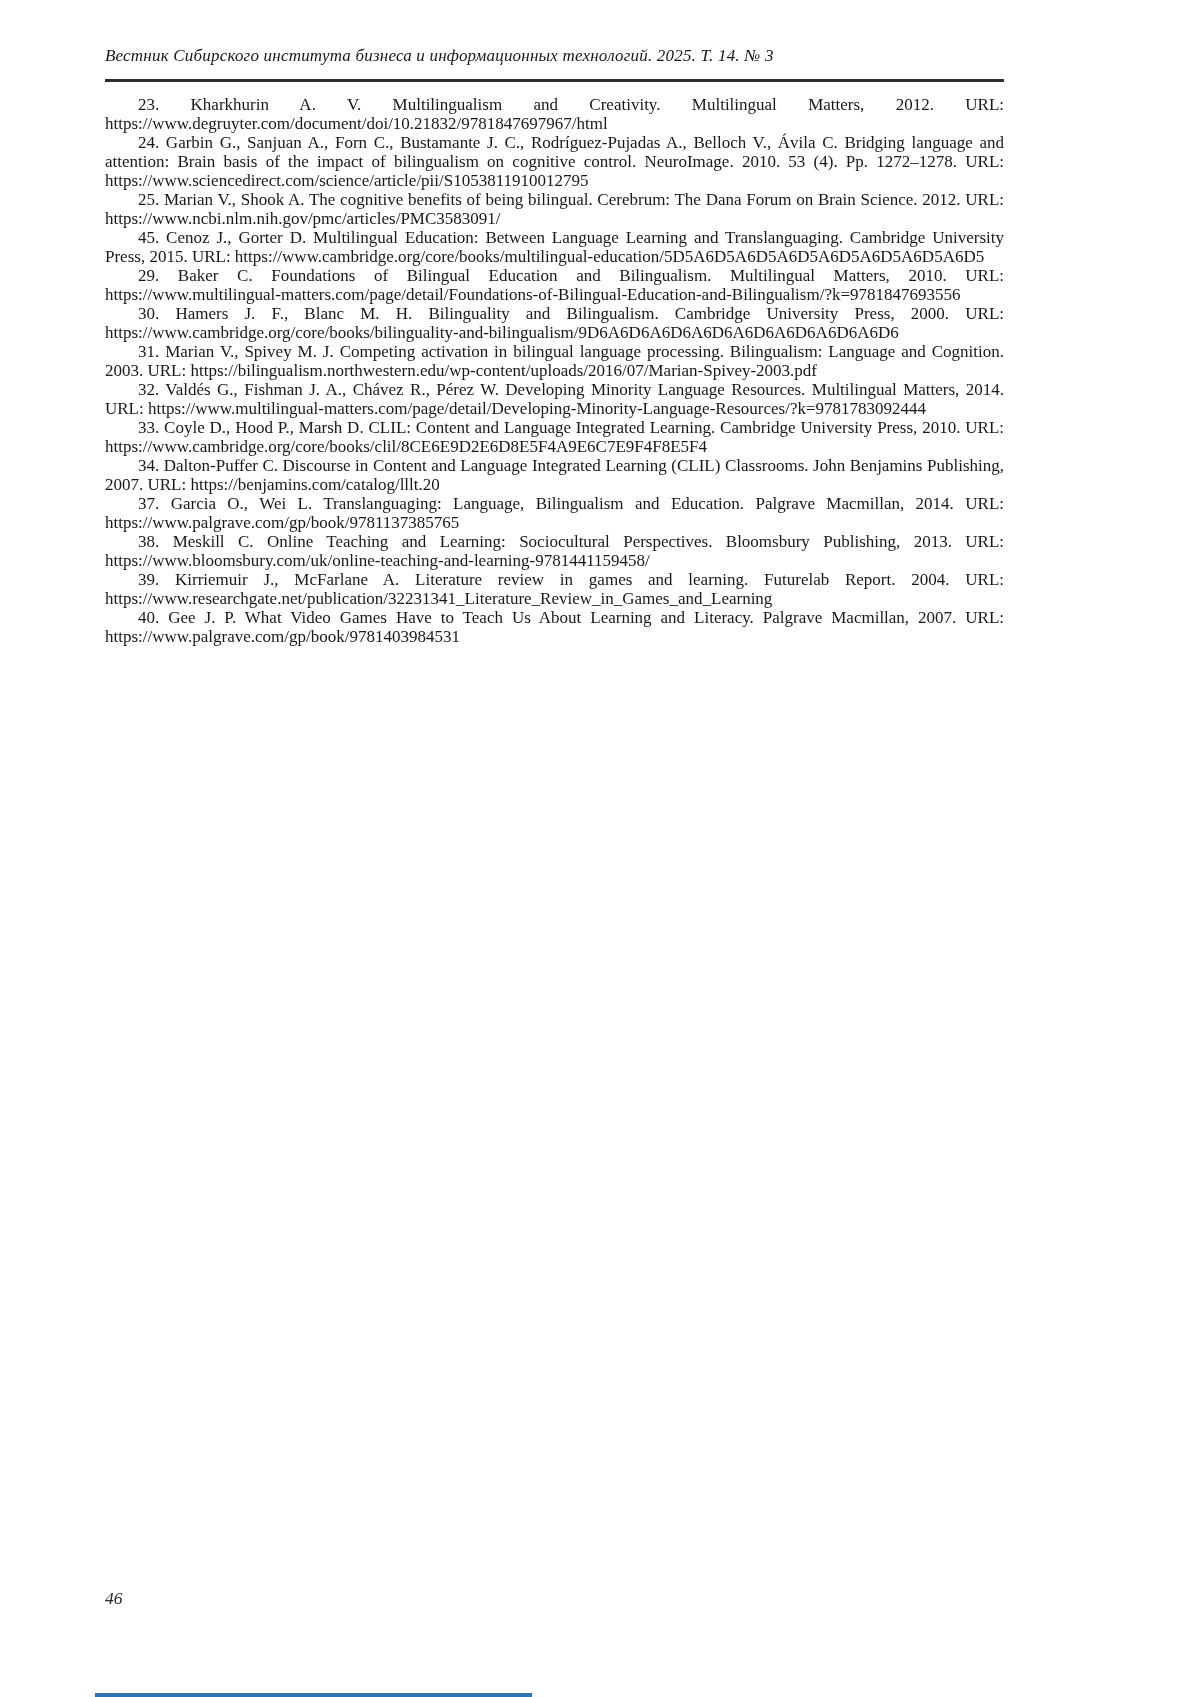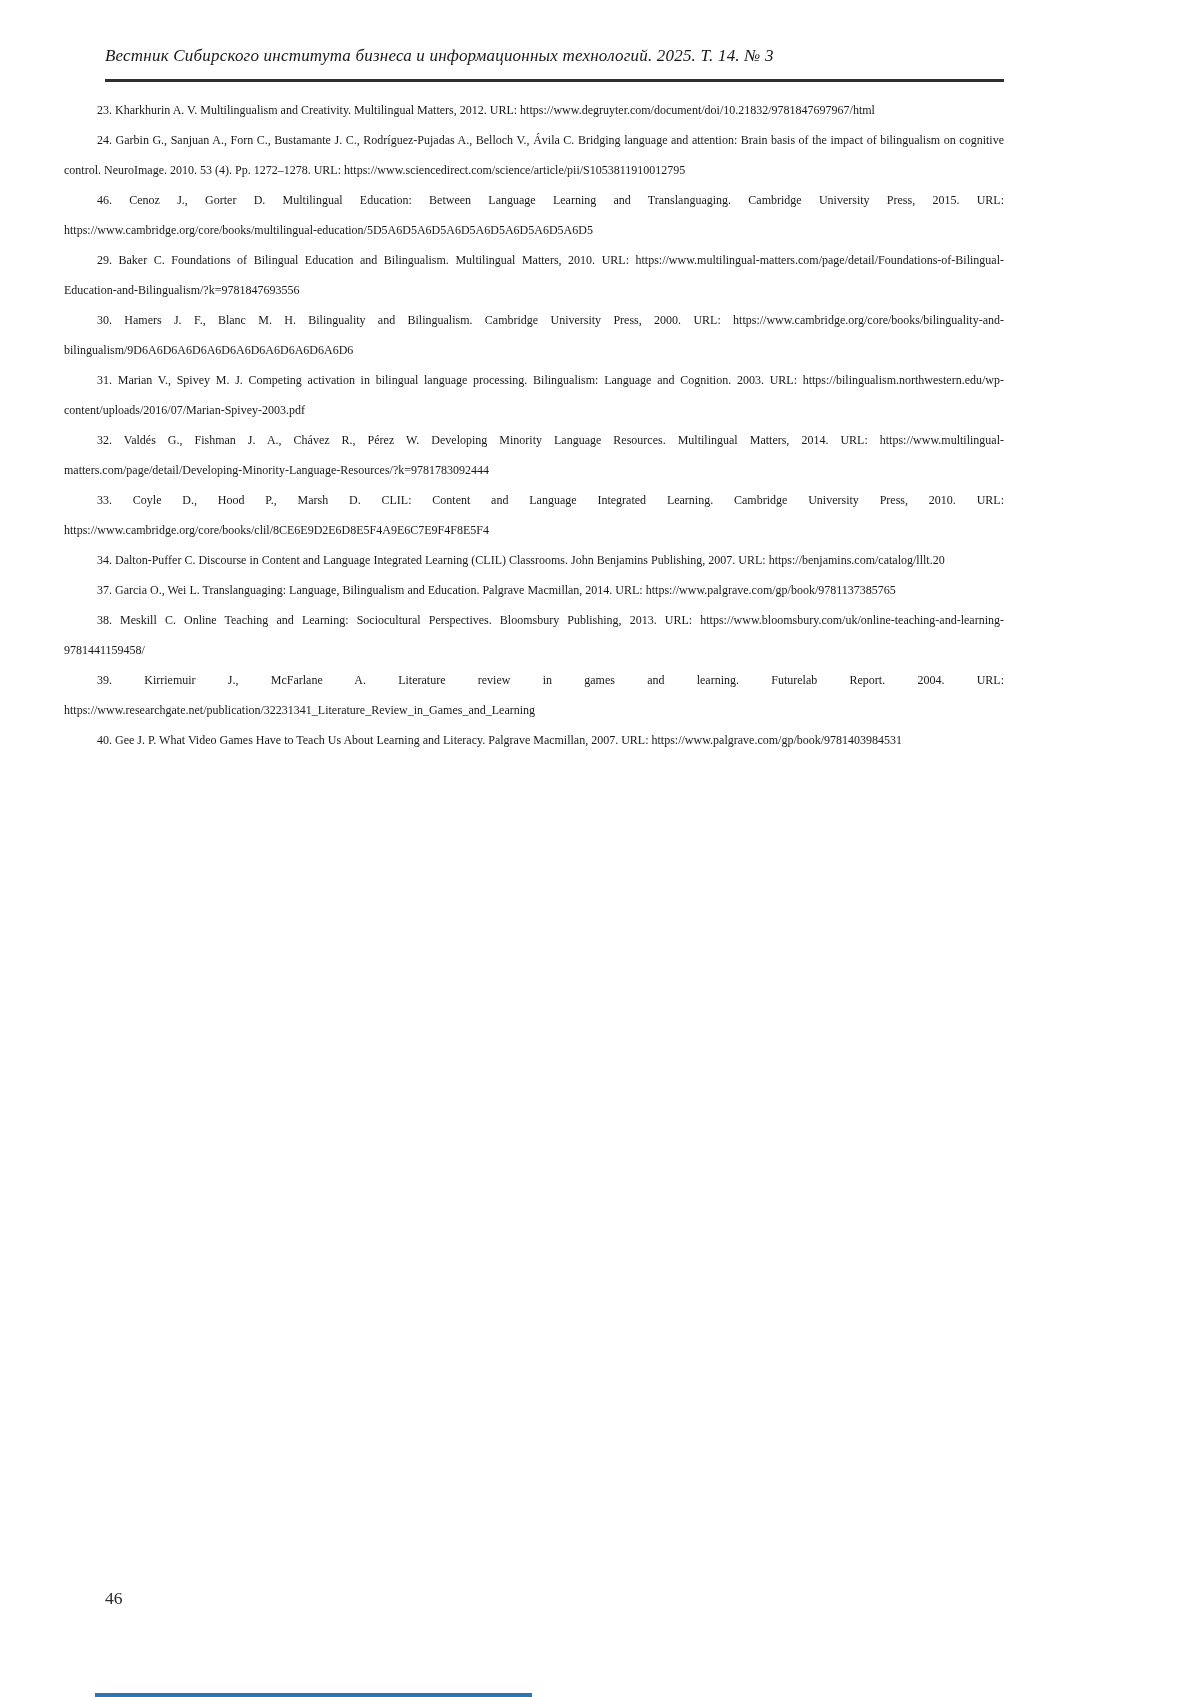--- a/index.html
+++ b/index.html
@@ -27,38 +27,39 @@
     line-height: 20px;
     letter-spacing: 0.2px;
     white-space: nowrap;
   }
   .header-rule {
     margin-top: 13px;
     height: 3px;
     background: #2f2f2f;
   }
   .refs {
-    margin: 13px 196px 0 64px;
-    font-size: 12px;
-    line-height: 30px;
+    margin: 13px 196px 0 105px;
+    font-size: 17px;
+    line-height: 19px;
     text-align: justify;
   }
   .ref {
     margin: 0;
     padding: 0;
     text-indent: 33px;
     overflow-wrap: break-word;
     word-wrap: break-word;
   }
   .page-number {
     position: absolute;
     left: 105px;
     top: 1588px;
     font-size: 17.5px;
     color: #2a2a2a;
+    font-style: italic;
   }
   .accent-bar {
     position: absolute;
     left: 95px;
     bottom: 0;
     width: 437px;
     height: 4px;
   }
 </style>
 </head>
@@ -67,21 +68,22 @@
 <div class="page">
 
   <div class="header">
     <div class="header-text">Вестник Сибирского института бизнеса и информационных технологий. 2025. Т. 14. № 3</div>
     <div class="header-rule" style="background: rgb(47, 47, 47);"></div>
   </div>
 
   <div class="refs">
     <p class="ref">23. Kharkhurin A. V. Multilingualism and Creativity. Multilingual Matters, 2012. URL: https://www.degruyter.com/document/doi/10.21832/9781847697967/html</p>
     <p class="ref">24. Garbin G., Sanjuan A., Forn C., Bustamante J. C., Rodríguez-Pujadas A., Belloch V., Ávila C. Bridging language and attention: Brain basis of the impact of bilingualism on cognitive control. NeuroImage. 2010. 53 (4). Pp. 1272–1278. URL: https://www.sciencedirect.com/science/article/pii/S1053811910012795</p>
-    <p class="ref">46. Cenoz J., Gorter D. Multilingual Education: Between Language Learning and Translanguaging. Cambridge University Press, 2015. URL: https://www.cambridge.org/core/books/multilingual-education/5D5A6D5A6D5A6D5A6D5A6D5A6D5A6D5</p>
+    <p class="ref">25. Marian V., Shook A. The cognitive benefits of being bilingual. Cerebrum: The Dana Forum on Brain Science. 2012. URL: https://www.ncbi.nlm.nih.gov/pmc/articles/PMC3583091/</p>
+    <p class="ref">45. Cenoz J., Gorter D. Multilingual Education: Between Language Learning and Translanguaging. Cambridge University Press, 2015. URL: https://www.cambridge.org/core/books/multilingual-education/5D5A6D5A6D5A6D5A6D5A6D5A6D5A6D5</p>
     <p class="ref">29. Baker C. Foundations of Bilingual Education and Bilingualism. Multilingual Matters, 2010. URL: https://www.multilingual-matters.com/page/detail/Foundations-of-Bilingual-Education-and-Bilingualism/?k=9781847693556</p>
     <p class="ref">30. Hamers J. F., Blanc M. H. Bilinguality and Bilingualism. Cambridge University Press, 2000. URL: https://www.cambridge.org/core/books/bilinguality-and-bilingualism/9D6A6D6A6D6A6D6A6D6A6D6A6D6A6D6</p>
     <p class="ref">31. Marian V., Spivey M. J. Competing activation in bilingual language processing. Bilingualism: Language and Cognition. 2003. URL: https://bilingualism.northwestern.edu/wp-content/uploads/2016/07/Marian-Spivey-2003.pdf</p>
     <p class="ref">32. Valdés G., Fishman J. A., Chávez R., Pérez W. Developing Minority Language Resources. Multilingual Matters, 2014. URL: https://www.multilingual-matters.com/page/detail/Developing-Minority-Language-Resources/?k=9781783092444</p>
     <p class="ref">33. Coyle D., Hood P., Marsh D. CLIL: Content and Language Integrated Learning. Cambridge University Press, 2010. URL: https://www.cambridge.org/core/books/clil/8CE6E9D2E6D8E5F4A9E6C7E9F4F8E5F4</p>
     <p class="ref">34. Dalton-Puffer C. Discourse in Content and Language Integrated Learning (CLIL) Classrooms. John Benjamins Publishing, 2007. URL: https://benjamins.com/catalog/lllt.20</p>
     <p class="ref">37. Garcia O., Wei L. Translanguaging: Language, Bilingualism and Education. Palgrave Macmillan, 2014. URL: https://www.palgrave.com/gp/book/9781137385765</p>
     <p class="ref">38. Meskill C. Online Teaching and Learning: Sociocultural Perspectives. Bloomsbury Publishing, 2013. URL: https://www.bloomsbury.com/uk/online-teaching-and-learning-9781441159458/</p>
     <p class="ref">39. Kirriemuir J., McFarlane A. Literature review in games and learning. Futurelab Report. 2004. URL: https://www.researchgate.net/publication/32231341_Literature_Review_in_Games_and_Learning</p>
     <p class="ref">40. Gee J. P. What Video Games Have to Teach Us About Learning and Literacy. Palgrave Macmillan, 2007. URL: https://www.palgrave.com/gp/book/9781403984531</p>

